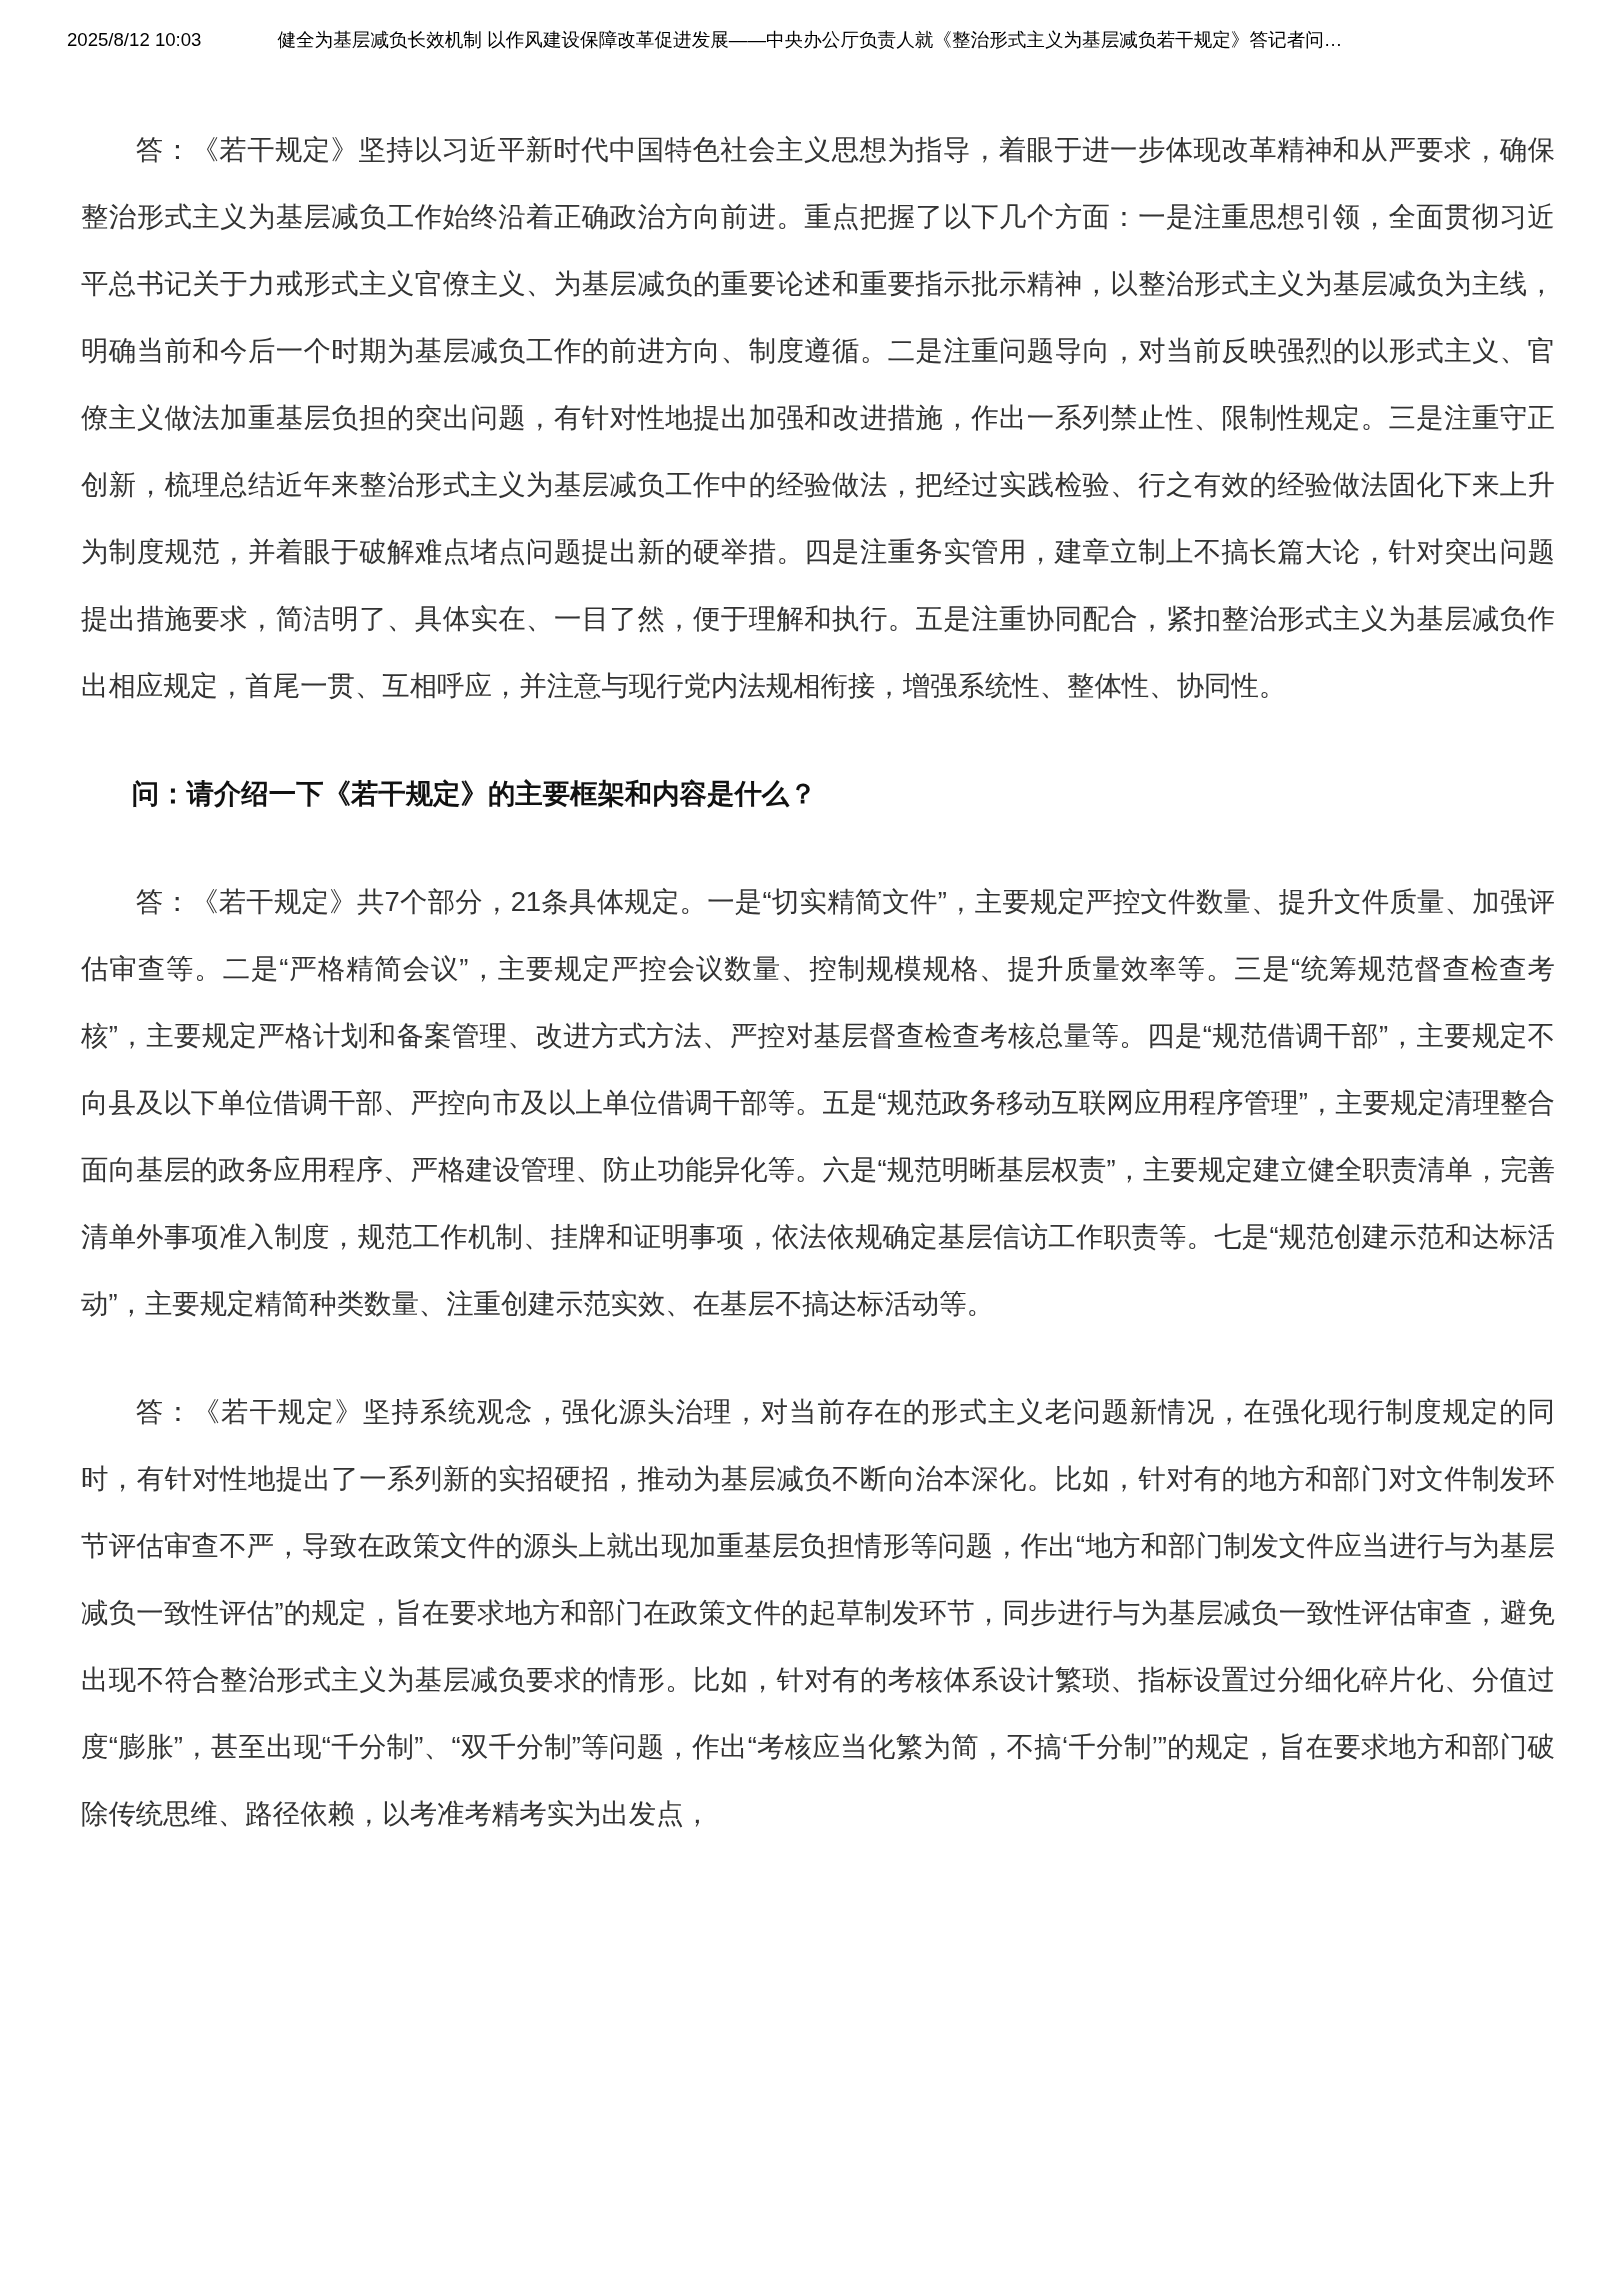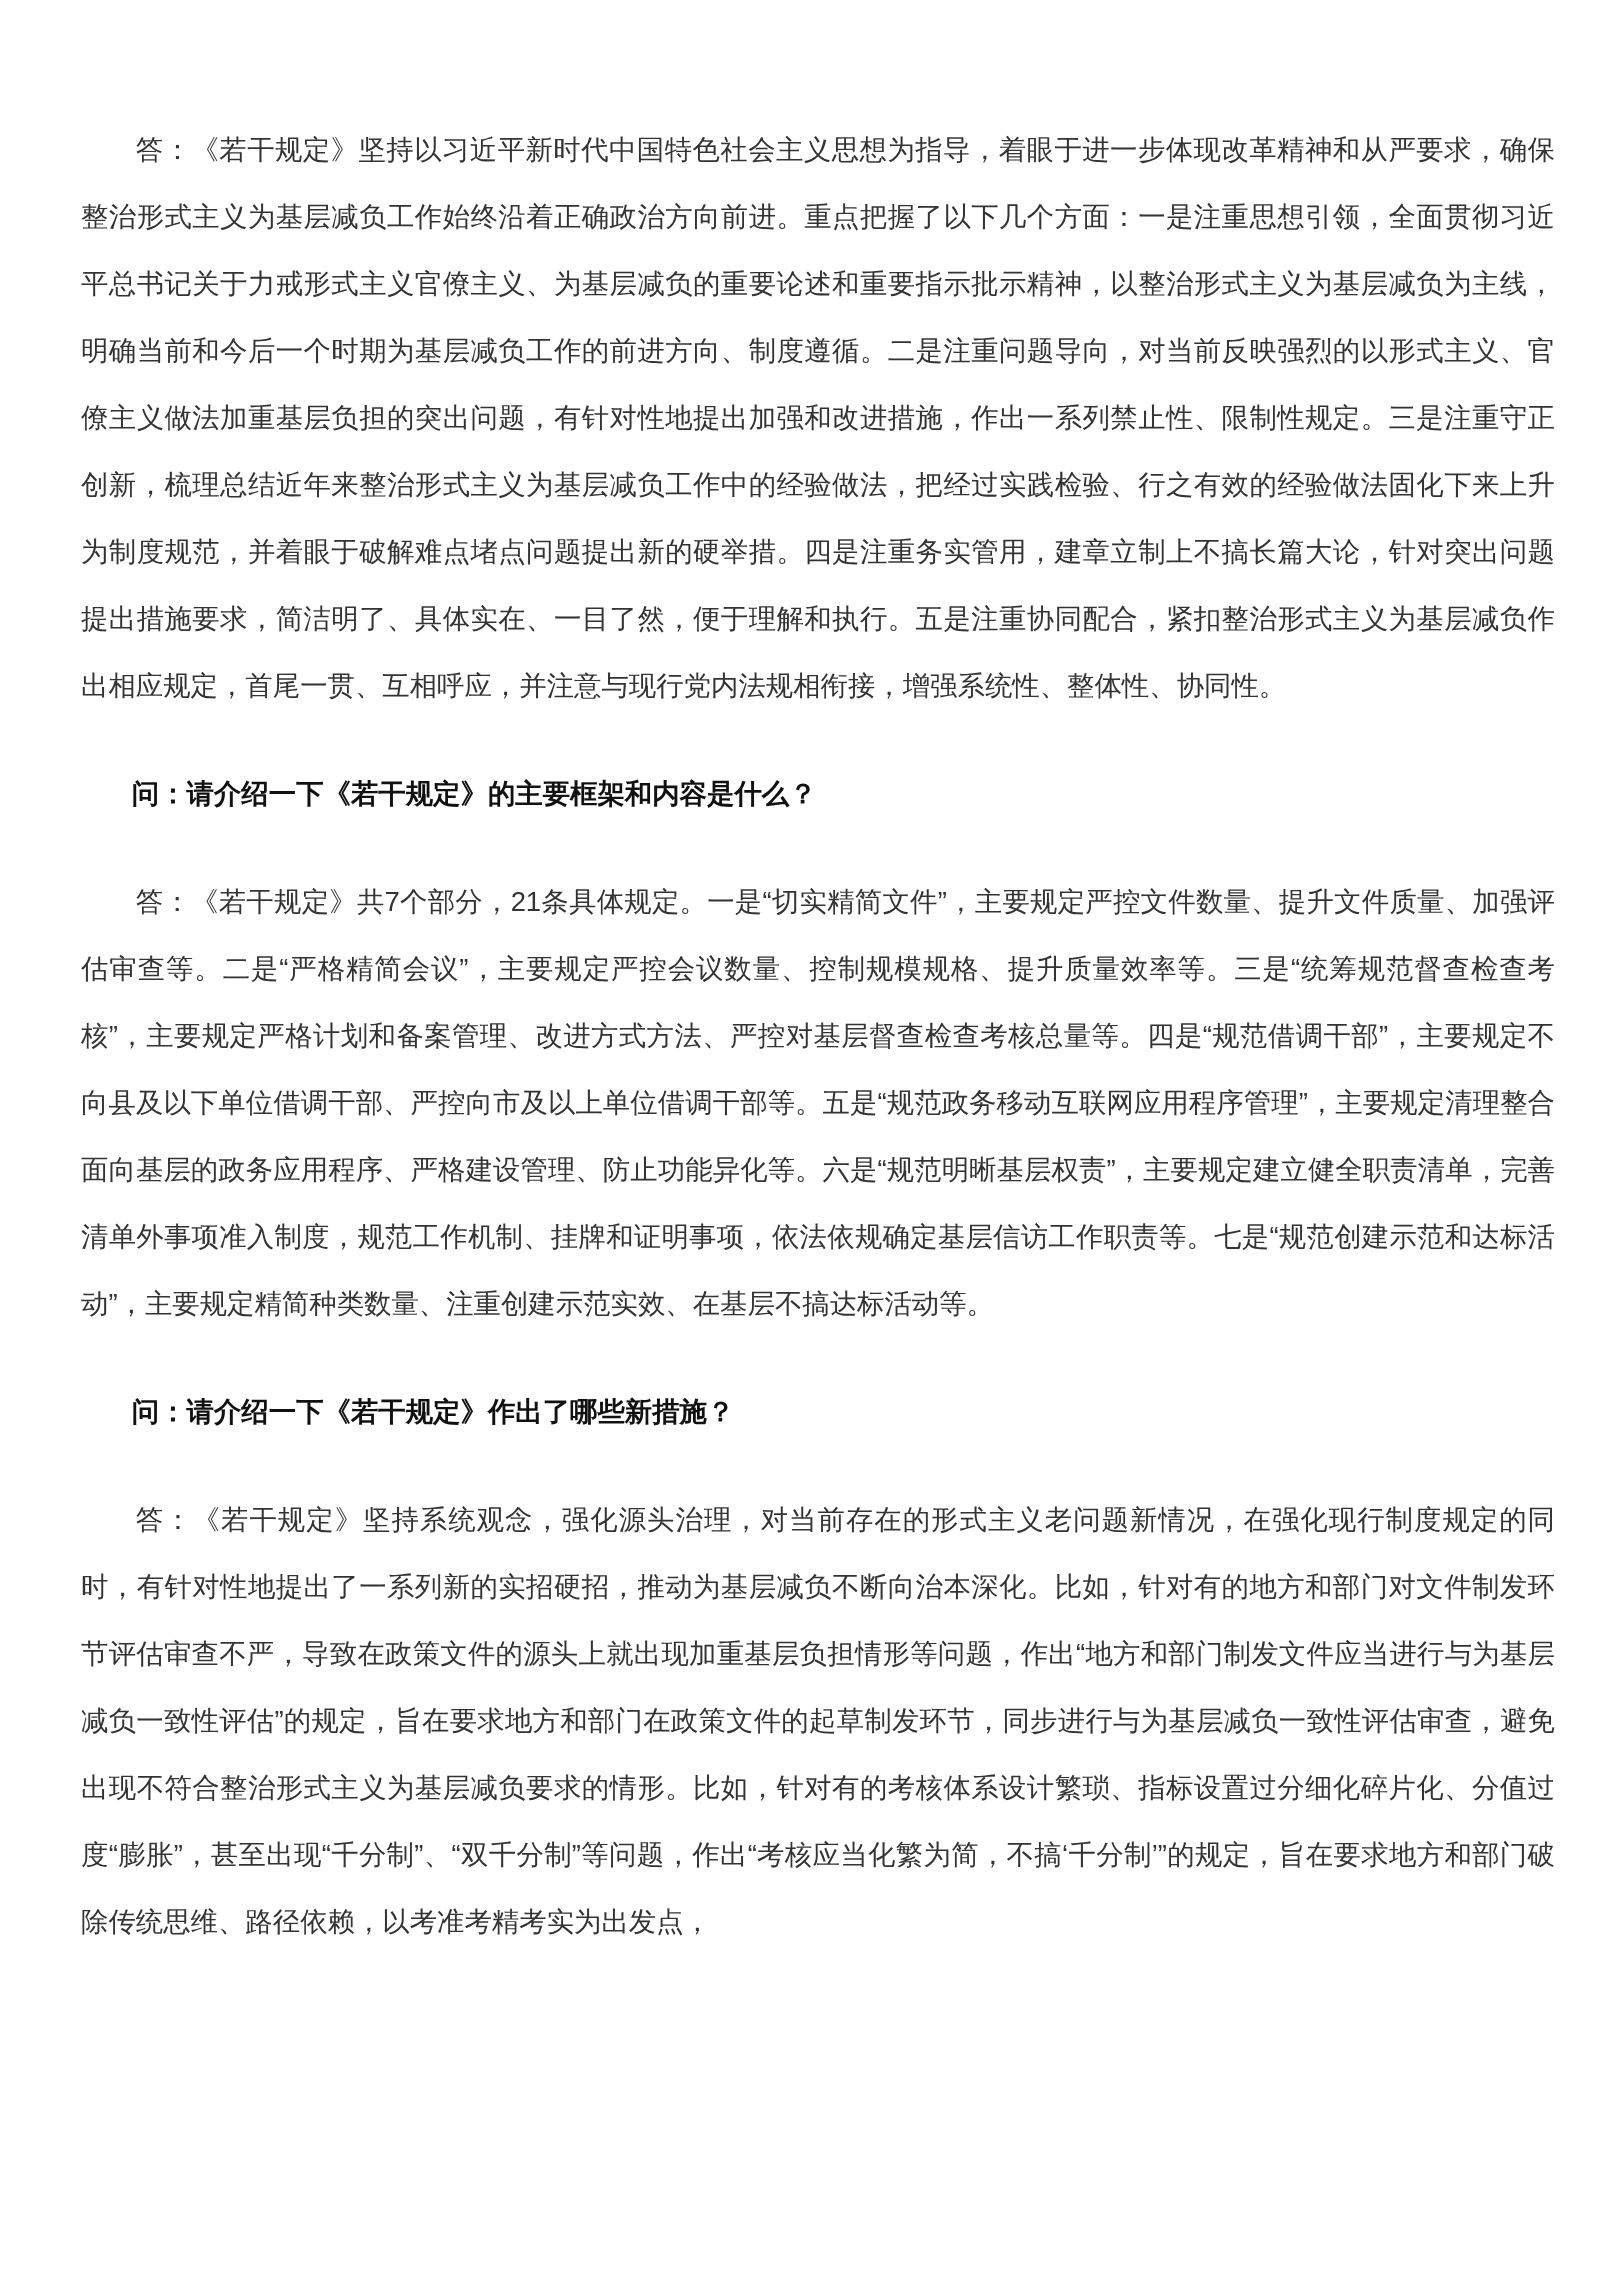--- a/index.html
+++ b/index.html
@@ -85,26 +85,29 @@
   .print-footer .page-num {
     white-space: nowrap;
     margin-left: 29px;
   }
 </style>
 </head>
 <body>
 
 <div class="page">
 
+  <div class="print-header">
+    <span class="datetime">2025/8/12 10:03</span>
+    <span class="doc-title">健全为基层减负长效机制 以作风建设保障改革促进发展——中央办公厅负责人就《整治形式主义为基层减负若干规定》答记者问…</span>
+  </div>
 
   <main class="doc">
     <p class="a">答：《若干规定》坚持以习近平新时代中国特色社会主义思想为指导，着眼于进一步体现改革精神和从严要求，确保整治形式主义为基层减负工作始终沿着正确政治方向前进。重点把握了以下几个方面：一是注重思想引领，全面贯彻习近平总书记关于力戒形式主义官僚主义、为基层减负的重要论述和重要指示批示精神，以整治形式主义为基层减负为主线，明确当前和今后一个时期为基层减负工作的前进方向、制度遵循。二是注重问题导向，对当前反映强烈的以形式主义、官僚主义做法加重基层负担的突出问题，有针对性地提出加强和改进措施，作出一系列禁止性、限制性规定。三是注重守正创新，梳理总结近年来整治形式主义为基层减负工作中的经验做法，把经过实践检验、行之有效的经验做法固化下来上升为制度规范，并着眼于破解难点堵点问题提出新的硬举措。四是注重务实管用，建章立制上不搞长篇大论，针对突出问题提出措施要求，简洁明了、具体实在、一目了然，便于理解和执行。五是注重协同配合，紧扣整治形式主义为基层减负作出相应规定，首尾一贯、互相呼应，并注意与现行党内法规相衔接，增强系统性、整体性、协同性。</p>
 
     <h2 class="q">问：请介绍一下《若干规定》的主要框架和内容是什么？</h2>
     <p class="a">答：《若干规定》共7个部分，21条具体规定。一是“切实精简文件”，主要规定严控文件数量、提升文件质量、加强评估审查等。二是“严格精简会议”，主要规定严控会议数量、控制规模规格、提升质量效率等。三是“统筹规范督查检查考核”，主要规定严格计划和备案管理、改进方式方法、严控对基层督查检查考核总量等。四是“规范借调干部”，主要规定不向县及以下单位借调干部、严控向市及以上单位借调干部等。五是“规范政务移动互联网应用程序管理”，主要规定清理整合面向基层的政务应用程序、严格建设管理、防止功能异化等。六是“规范明晰基层权责”，主要规定建立健全职责清单，完善清单外事项准入制度，规范工作机制、挂牌和证明事项，依法依规确定基层信访工作职责等。七是“规范创建示范和达标活动”，主要规定精简种类数量、注重创建示范实效、在基层不搞达标活动等。</p>
 
-    <h2 class="q">问：请介绍一下《若干规定》作出了哪些新措施？</h2>
     <p class="a">答：《若干规定》坚持系统观念，强化源头治理，对当前存在的形式主义老问题新情况，在强化现行制度规定的同时，有针对性地提出了一系列新的实招硬招，推动为基层减负不断向治本深化。比如，针对有的地方和部门对文件制发环节评估审查不严，导致在政策文件的源头上就出现加重基层负担情形等问题，作出“地方和部门制发文件应当进行与为基层减负一致性评估”的规定，旨在要求地方和部门在政策文件的起草制发环节，同步进行与为基层减负一致性评估审查，避免出现不符合整治形式主义为基层减负要求的情形。比如，针对有的考核体系设计繁琐、指标设置过分细化碎片化、分值过度“膨胀”，甚至出现“千分制”、“双千分制”等问题，作出“考核应当化繁为简，不搞‘千分制’”的规定，旨在要求地方和部门破除传统思维、路径依赖，以考准考精考实为出发点，</p>
   </main>
 
 
 </div>
 
 
 </body></html>

